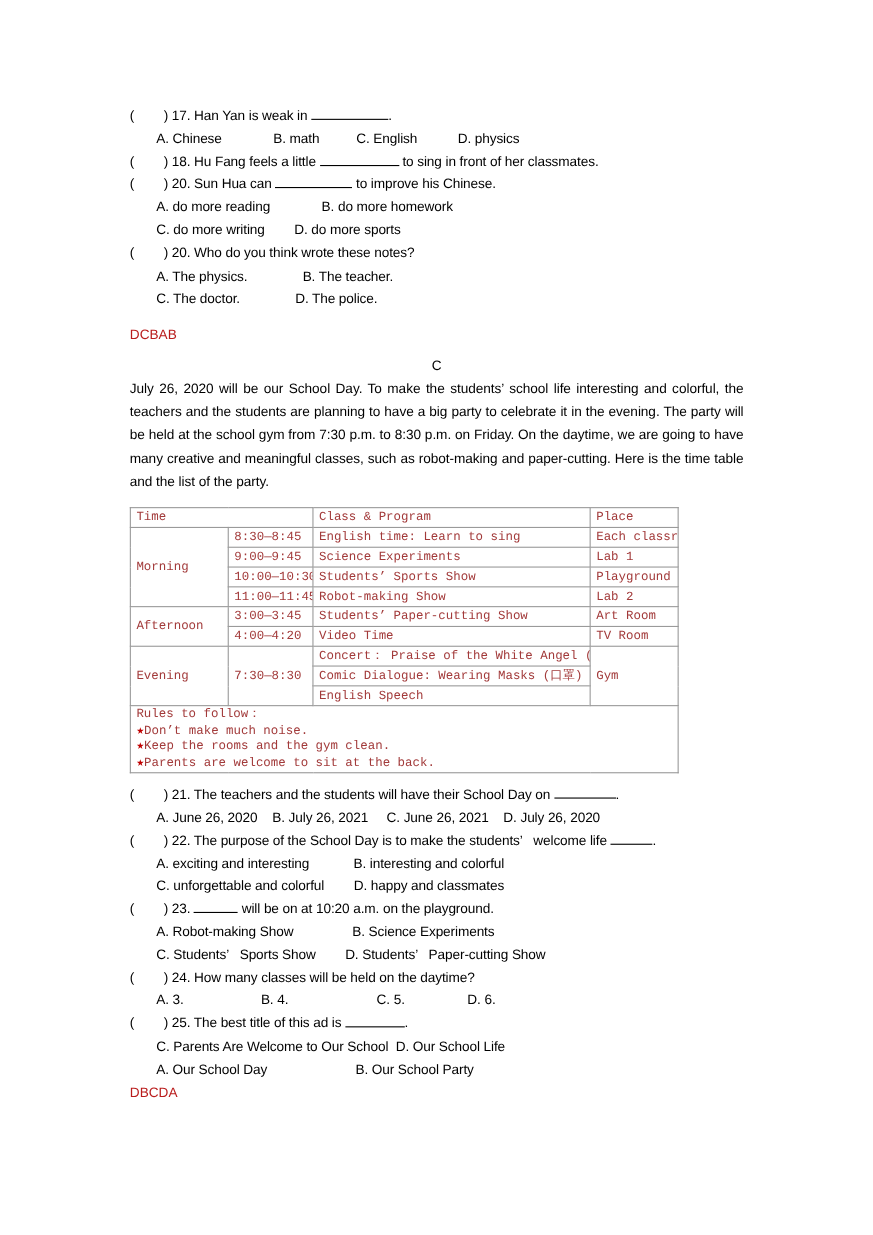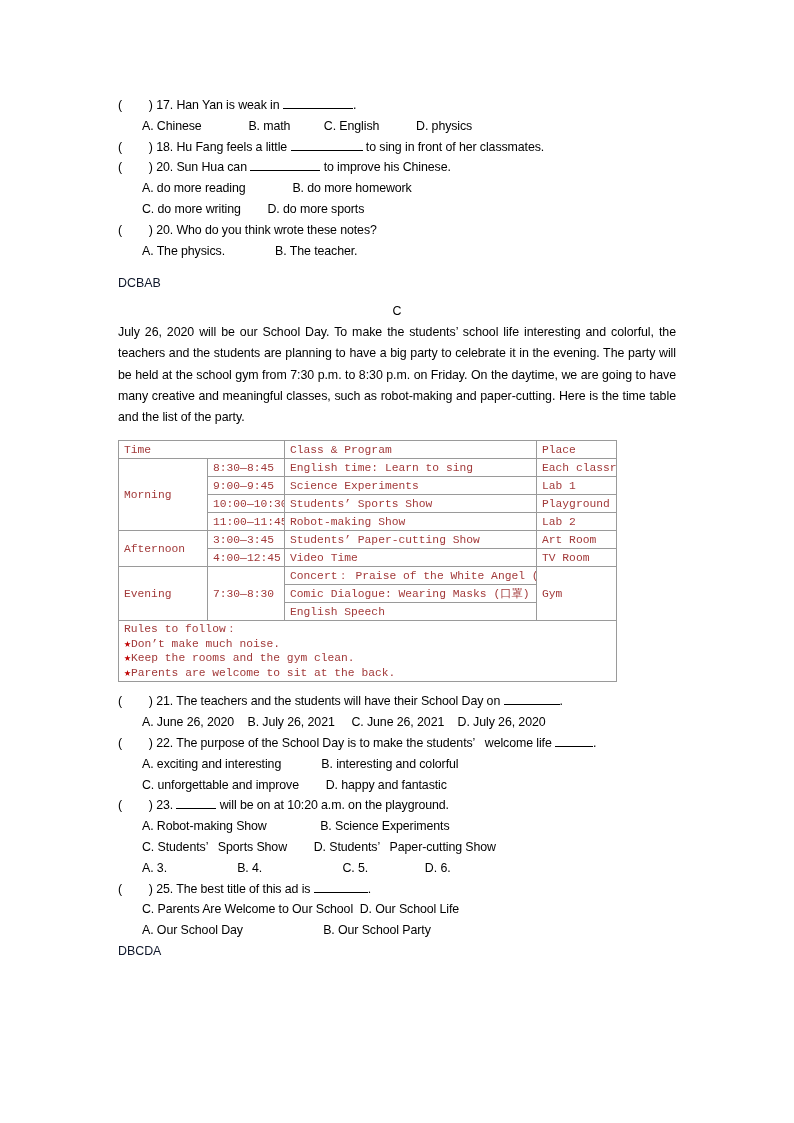--- a/index.html
+++ b/index.html
@@ -42,21 +42,21 @@
   .blank {
     display: inline-block;
     border-bottom: 1px solid #000;
     vertical-align: baseline;
   }
 
   
   .answer-key {
     font-size: 12.4px;
     line-height: 20.8px;
-    color: #0f172a;
+    color: #b91c1c;
     white-space: pre;
   }
 
   .spacer-sm { height: 12px; }
   .spacer-xs { height: 7px; }
 
   
   .passage-label {
     font-size: 12.4px;
     line-height: 20.8px;
@@ -124,20 +124,21 @@
       <div class="q-line indent">A. Chinese              B. math          C. English           D. physics</div>
 
       <div class="q-line"><span>(        ) 18. </span><span>Hu Fang feels a little </span><span class="blank" style="width:72px"></span><span> to sing in front of her classmates.</span></div>
 
       <div class="q-line"><span>(        ) 20. </span><span>Sun Hua can </span><span class="blank" style="width:70px"></span><span> to improve his Chinese.</span></div>
       <div class="q-line indent">A. do more reading              B. do more homework</div>
       <div class="q-line indent">C. do more writing        D. do more sports</div>
 
       <div class="q-line"><span>(        ) 20. </span><span>Who do you think wrote these notes?</span></div>
       <div class="q-line indent">A. The physics.               B. The teacher.</div>
+      <div class="q-line indent">C. The doctor.               D. The police.</div>
     </div>
 
     <div class="spacer-sm"></div>
 
     <div class="answer-key">DCBAB</div>
 
     <div class="spacer-xs"></div>
 
     <div class="passage-label">C</div>
 
@@ -181,21 +182,21 @@
             <td>Lab 2</td>
           </tr>
 
           <tr>
             <td class="rowlabel" rowspan="2">Afternoon</td>
             <td>3:00—3:45</td>
             <td>Students’ Paper-cutting Show</td>
             <td>Art Room</td>
           </tr>
           <tr>
-            <td>4:00—12:45</td>
+            <td>4:00—4:20</td>
             <td>Video Time</td>
             <td>TV Room</td>
           </tr>
 
           <tr>
             <td class="rowlabel" rowspan="3">Evening</td>
             <td class="rowlabel" rowspan="3">7:30—8:30</td>
             <td>Concert：  Praise of the White Angel (天使)</td>
             <td class="rowlabel" rowspan="3">Gym</td>
           </tr>
@@ -220,26 +221,27 @@
 
     <div style="height:9px"></div>
 
     <div>
 
       <div class="q-line"><span>(        ) 21. </span><span>The teachers and the students will have their School Day on </span><span class="blank" style="width:56px"></span><span>.</span></div>
       <div class="q-line indent">A. June 26, 2020    B. July 26, 2021     C. June 26, 2021    D. July 26, 2020</div>
 
       <div class="q-line"><span>(        ) 22. </span><span>The purpose of the School Day is to make the students’   welcome life </span><span class="blank" style="width:38px"></span><span>.</span></div>
       <div class="q-line indent">A. exciting and interesting            B. interesting and colorful</div>
-      <div class="q-line indent">C. unforgettable and improve        D. happy and fantastic</div>
+      <div class="q-line indent">C. unforgettable and colorful        D. happy and classmates</div>
 
       <div class="q-line"><span>(        ) 23. </span><span class="blank" style="width:40px"></span><span> will be on at 10:20 a.m. on the playground.</span></div>
       <div class="q-line indent">A. Robot-making Show                B. Science Experiments</div>
       <div class="q-line indent">C. Students’   Sports Show        D. Students’   Paper-cutting Show</div>
 
+      <div class="q-line"><span>(        ) 24. </span><span>How many classes will be held on the daytime?</span></div>
       <div class="q-line indent">A. 3.                     B. 4.                        C. 5.                 D. 6.</div>
 
       <div class="q-line"><span>(        ) 25. </span><span>The best title of this ad is </span><span class="blank" style="width:54px"></span><span>.</span></div>
       <div class="q-line indent">C. Parents Are Welcome to Our School  D. Our School Life</div>
       <div class="q-line indent">A. Our School Day                        B. Our School Party</div>
     </div>
 
     <div class="answer-key">DBCDA</div>
 
   </div>

